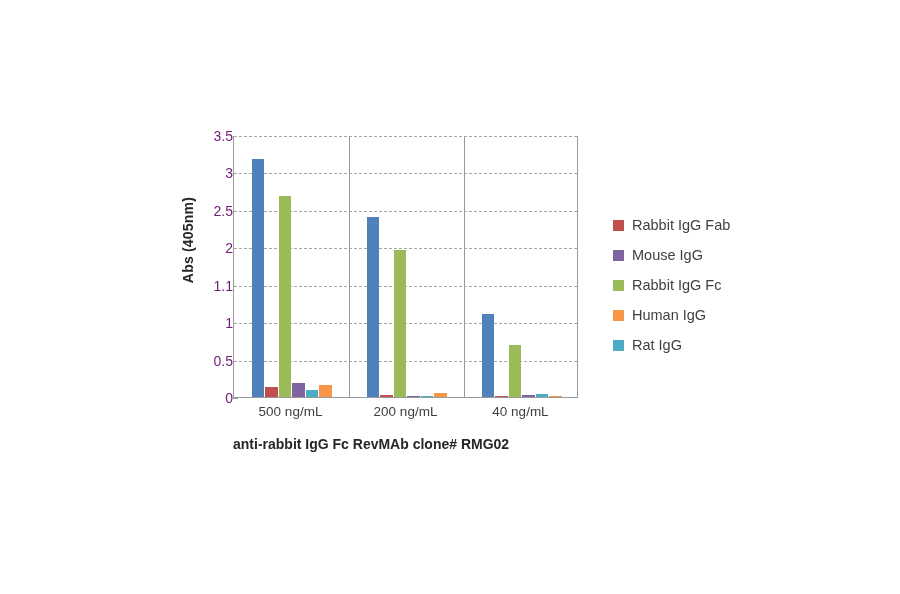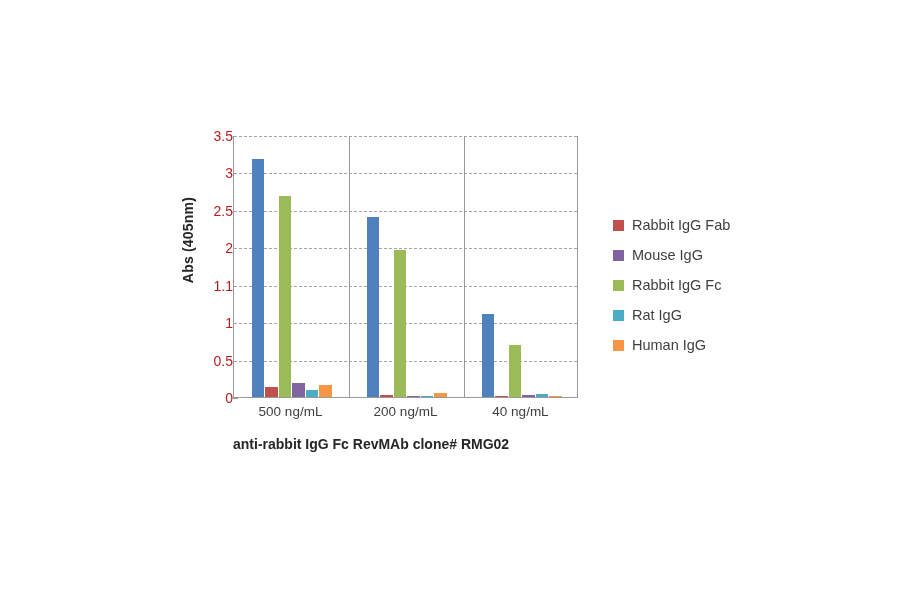--- a/index.html
+++ b/index.html
@@ -70,21 +70,21 @@
     border-left: 1.2px solid #9a9a9a;
   }
 
   
   .y-tick-label {
     position: absolute;
     right: 0;
     width: 44px;
     text-align: right;
     font-size: 14px;
-    color: #b91c1c;
+    color: #701a75;
     transform: translateY(-50%);
     white-space: nowrap;
   }
   .y-tick-wrap {
     position: absolute;
     left: 179px;
     top: 136px;
     width: 54px;
     height: 262px;
   }
@@ -233,22 +233,22 @@
       </div>
       <div class="legend-item">
         <span class="legend-swatch" style="background: rgb(128, 100, 162);"></span>
         <span class="legend-label">Mouse IgG</span>
       </div>
       <div class="legend-item">
         <span class="legend-swatch" style="background: rgb(155, 187, 89);"></span>
         <span class="legend-label">Rabbit IgG Fc</span>
       </div>
       <div class="legend-item">
+        <span class="legend-swatch" style="background: rgb(247, 150, 70);"></span>
+        <span class="legend-label">Human IgG</span>
+      </div>
+      <div class="legend-item">
         <span class="legend-swatch" style="background: rgb(75, 172, 198);"></span>
         <span class="legend-label">Rat IgG</span>
       </div>
-      <div class="legend-item">
-        <span class="legend-swatch" style="background: rgb(247, 150, 70);"></span>
-        <span class="legend-label">Human IgG</span>
-      </div>
     </div>
 
 </div>
 
 </body></html>

